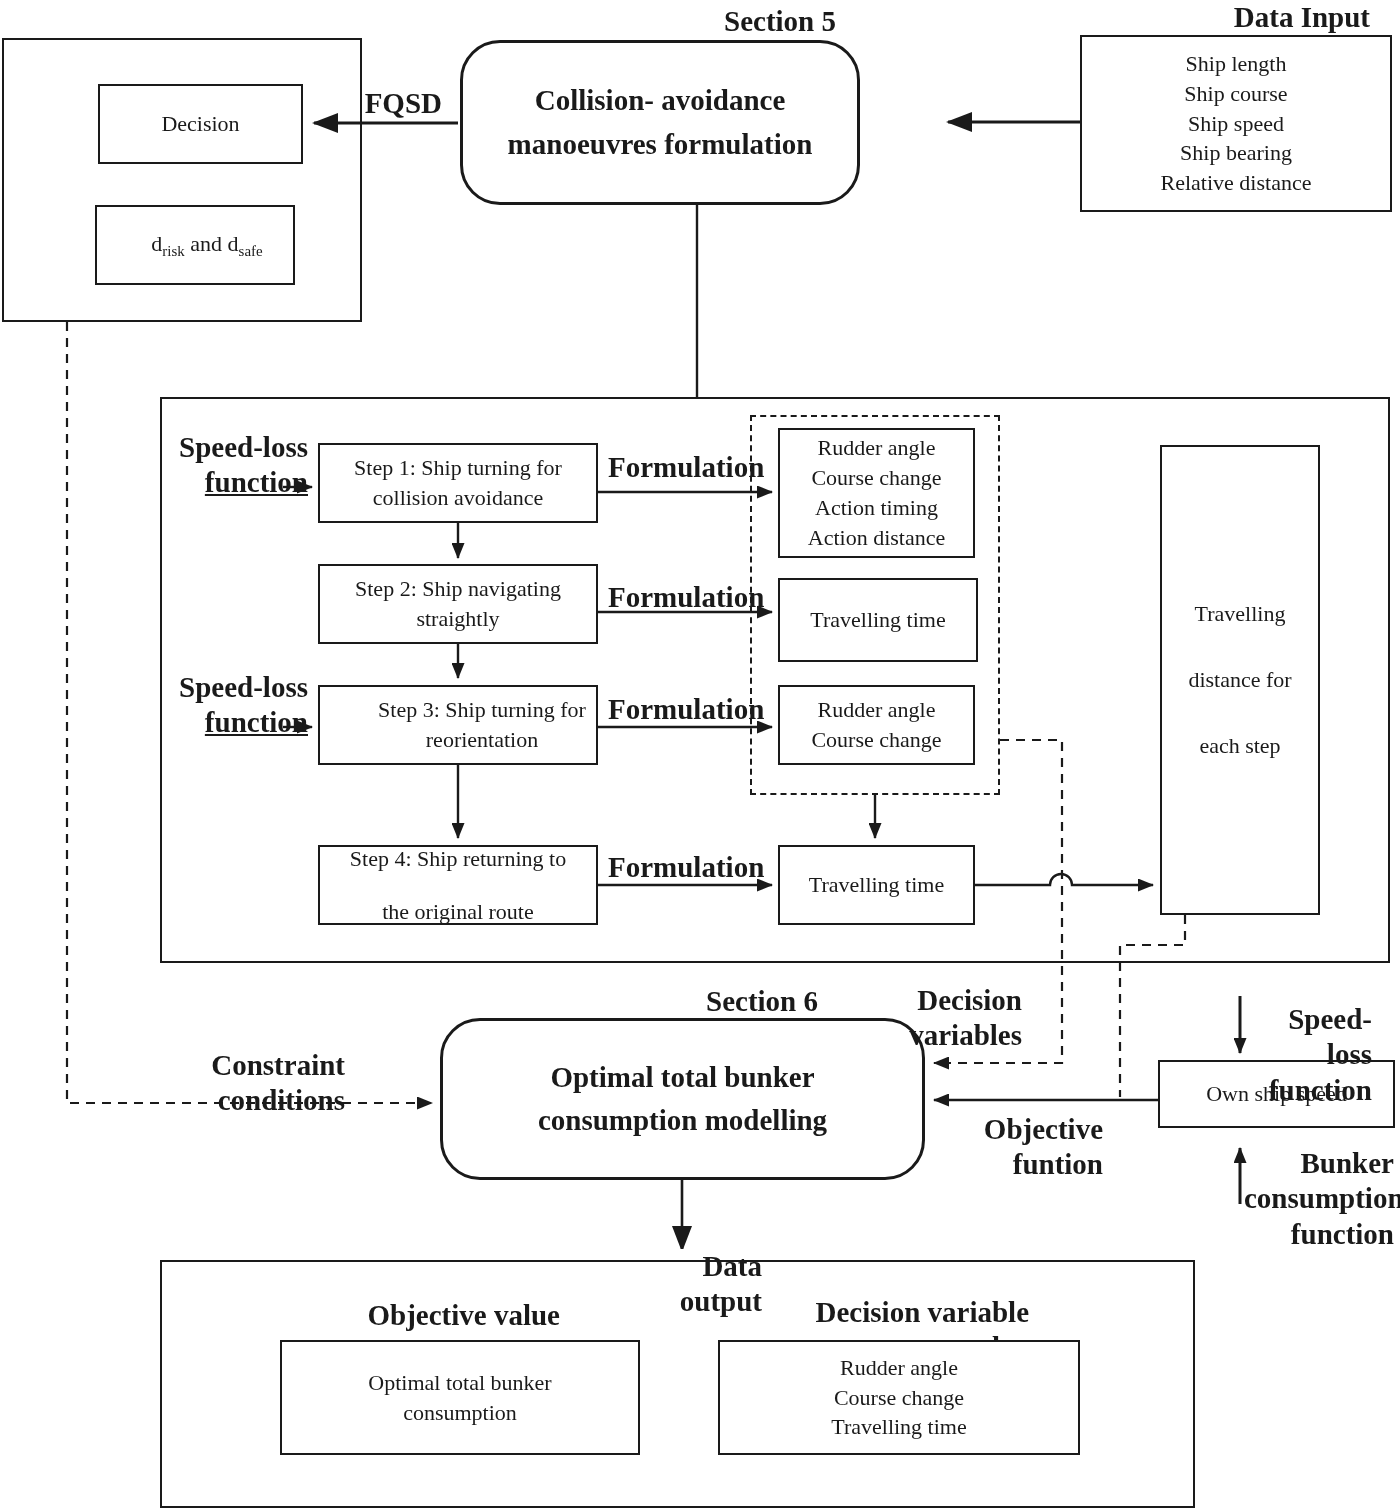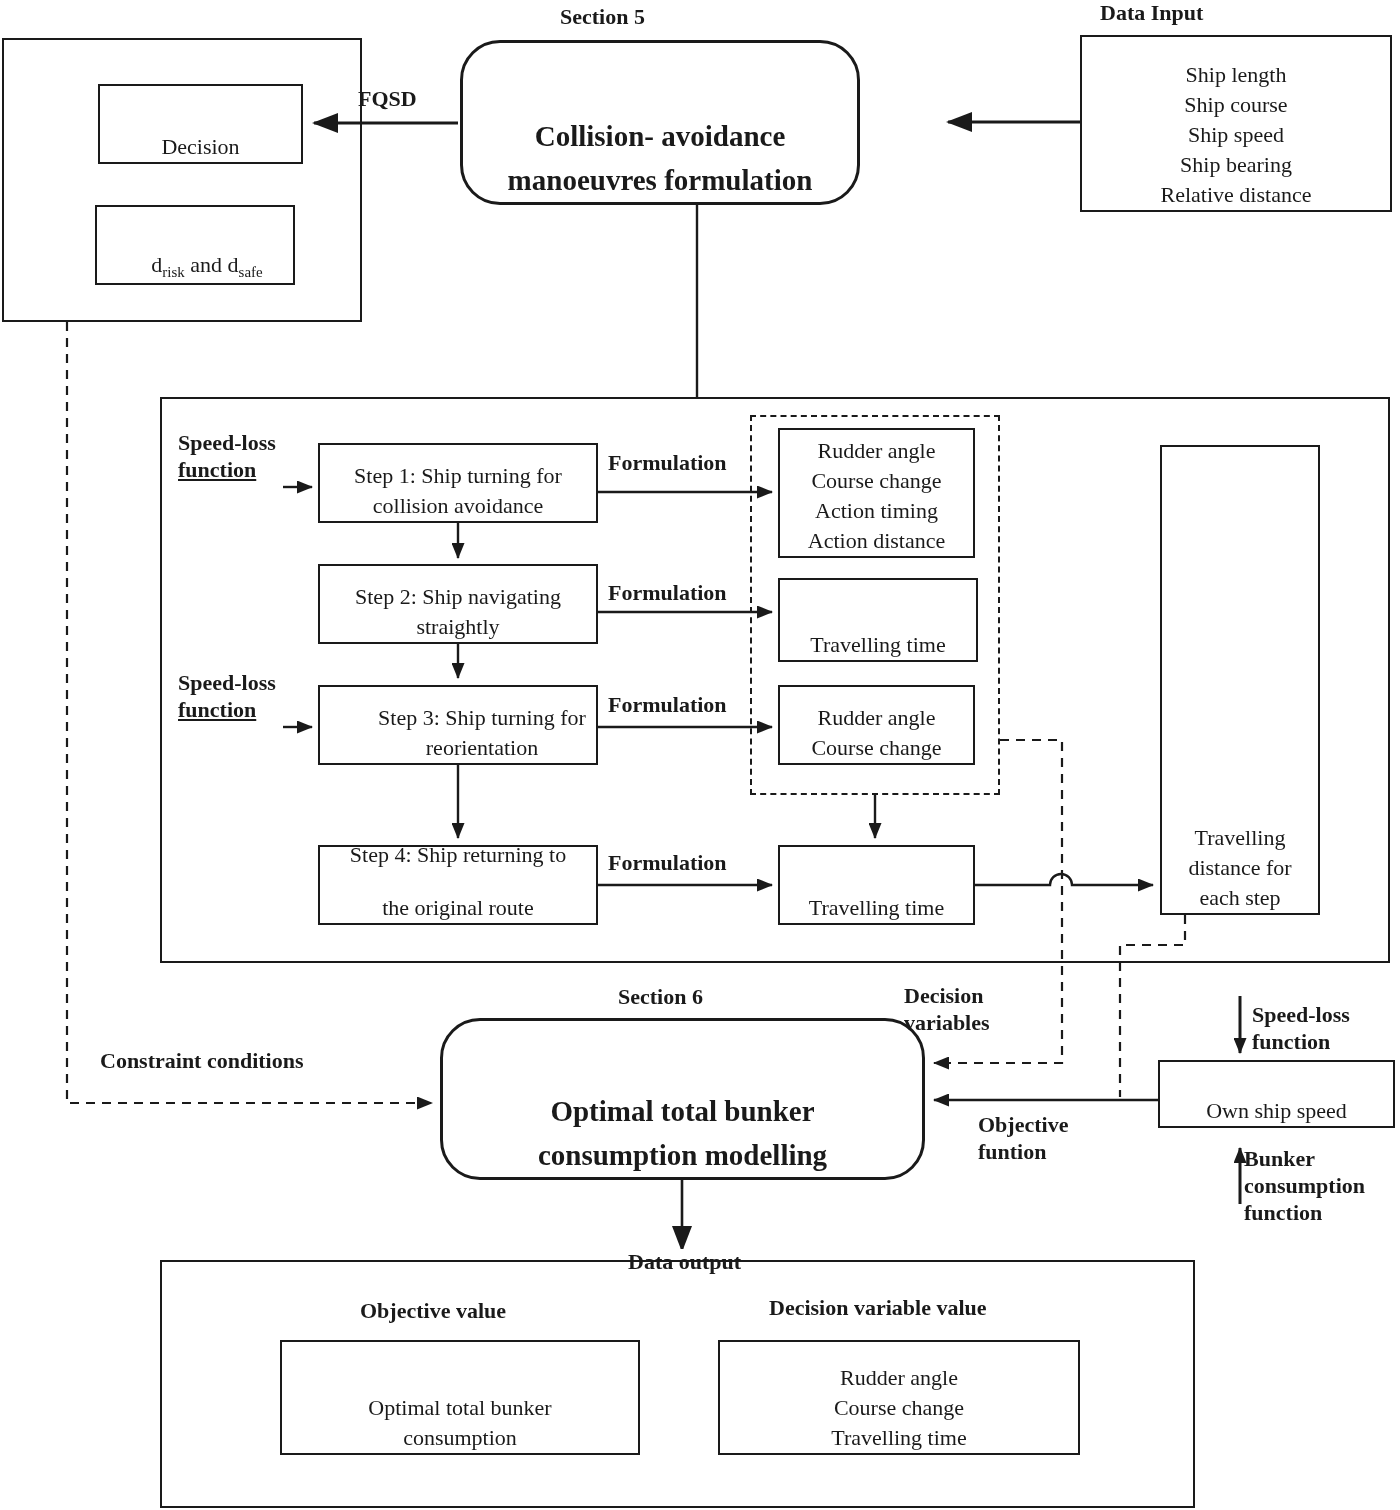--- a/index.html
+++ b/index.html
@@ -1,26 +1,26 @@
 <!DOCTYPE html>
 <html><head>
 <meta charset="utf-8">
 <style>
   * { margin:0; padding:0; box-sizing:border-box; }
   html,body { background:#fff; }
   body { font-family:"Liberation Serif","DejaVu Serif",serif; color:#1a1a1a; }
   .stage { position:relative; width:1400px; height:1510px; background:#fff; overflow:hidden; }
   svg.wires { position:absolute; left:0; top:0; width:1400px; height:1510px; }
   .box { position:absolute; border:2px solid #1a1a1a; background:#fff;
-         display:flex; flex-direction:column; align-items:center; justify-content:flex-end;
+         display:flex; flex-direction:column; align-items:center; justify-content:center;
          text-align:center; font-size:22px; line-height:1.36; }
   .container-box { position:absolute; border:2px solid #1a1a1a; background:transparent; }
   .dashed-box { position:absolute; border:2px dashed #1a1a1a; background:transparent; }
   .rounded { border-radius:40px; border-width:3px; font-weight:bold; font-size:29px; line-height:1.5; }
-  .lbl { position:absolute; font-weight:bold; font-size:22px; text-align:left; line-height:1.22; }
+  .lbl { position:absolute; font-weight:bold; font-size:29px; text-align:right; line-height:1.22; }
   .u { text-decoration:underline; }
   sub { font-size:0.68em; }
 </style>
 </head>
 <body>
 
 <div class="stage">
 
   <svg class="wires" viewBox="0 0 1400 1510">
     <defs>
@@ -138,21 +138,21 @@
 
   <div class="box" style="left:778px; top:685px; width:197px; height:80px;">
     <div>Rudder angle</div>
     <div>Course change</div>
   </div>
 
   <div class="box" style="left:778px; top:845px; width:197px; height:80px;">
     <div>Travelling time</div>
   </div>
 
-  <div class="box" style="left:1160px; top:445px; width:160px; height:470px;">
+  <div class="box" style="left:1160px; top:445px; width:160px; height:470px;gap:36px;">
     <div>Travelling</div>
     <div>distance for</div>
     <div>each step</div>
   </div>
 
   <div class="lbl" style="left:618px; top:984px; width:200px;">Section 6</div>
 
   <div class="box rounded" style="left:440px; top:1018px; width:485px; height:162px;">
     <div>Optimal total bunker</div>
     <div>consumption modelling</div>

